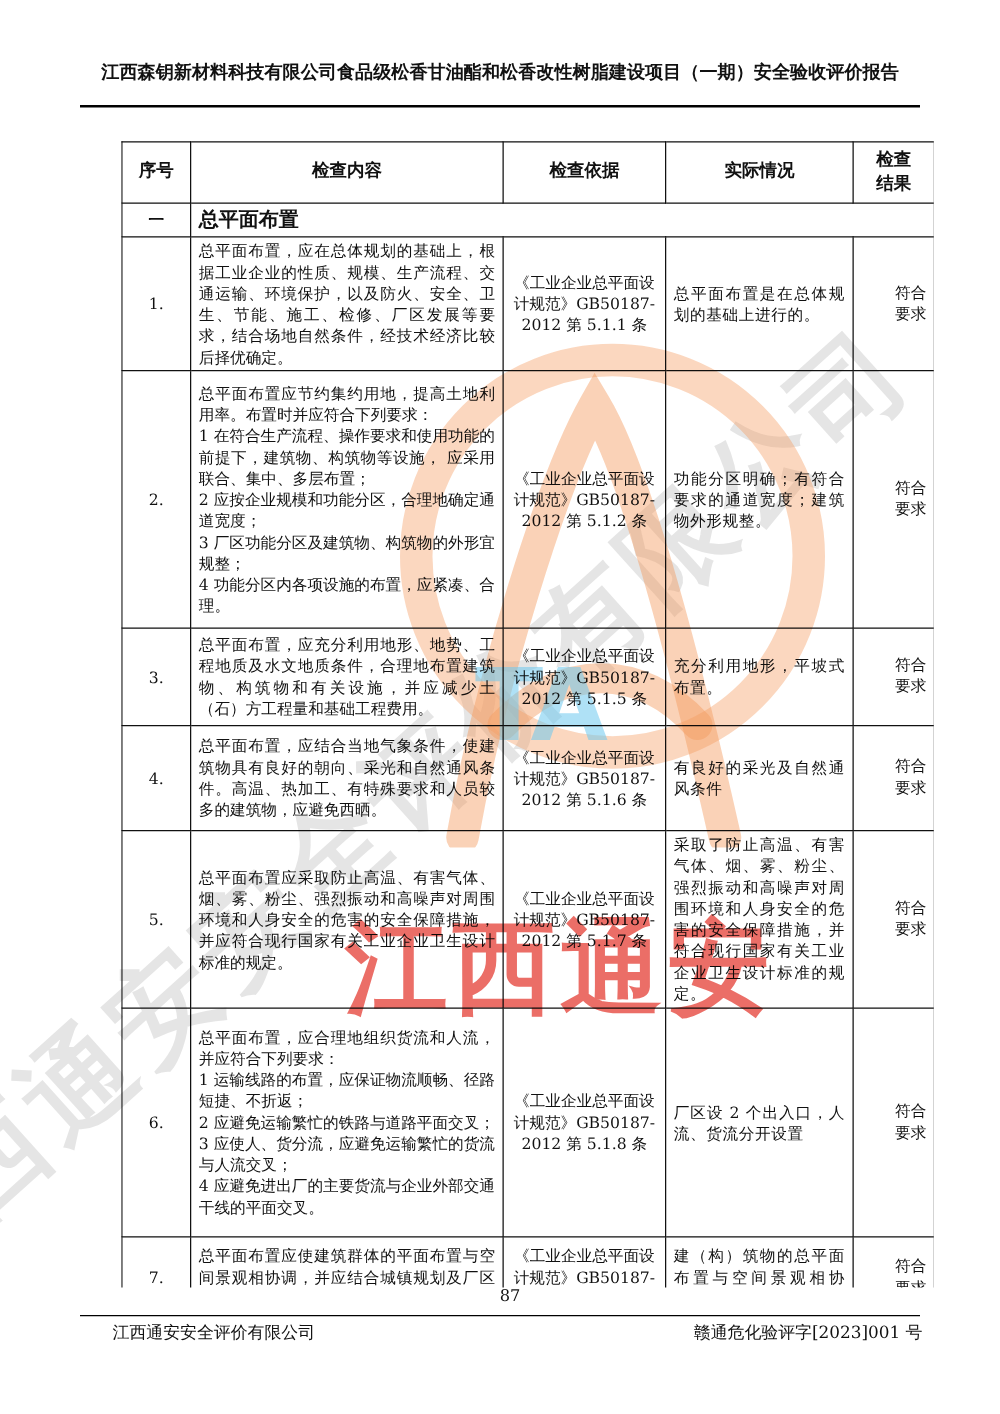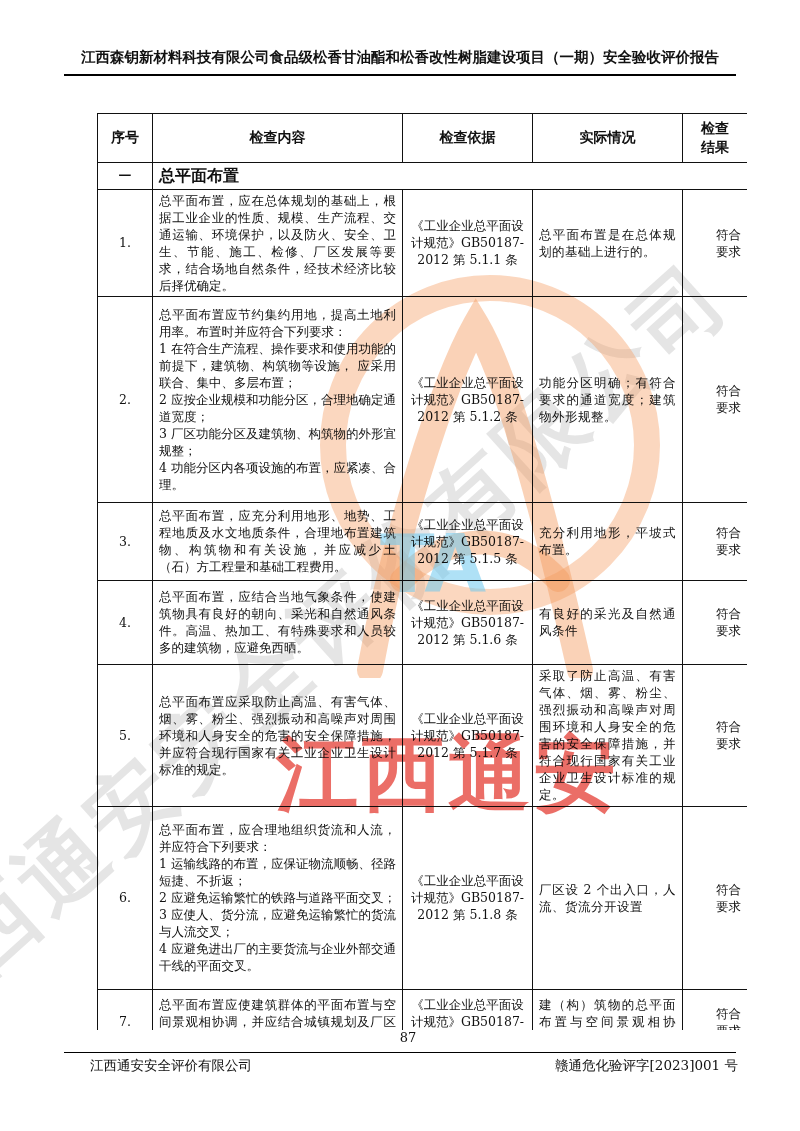--- a/index.html
+++ b/index.html
@@ -6,42 +6,42 @@
   body {
     width:800px; height:1131px; position:relative; overflow:hidden;
     background:#ffffff; color:#111;
     font-family:"DejaVu Serif","Liberation Serif",serif;
   }
 
   
   .page-header {
     position:absolute; top:48px; left:64px; width:672px;
     text-align:center; font-size:14.5px; font-weight:bold;
-    padding-bottom:7px; border-bottom:2px solid #000;
+    padding-bottom:17px; border-bottom:2px solid #000;
     white-space:nowrap; letter-spacing:0;
   }
 
   
   .table-clip { position:absolute; left:97px; top:97px; width:650px; height:933px; overflow:hidden; }
   table.inspection { border-collapse:collapse; width:650px; table-layout:fixed;margin-top:16px; }
   .inspection th, .inspection td {
     border:1.6px solid #111; padding:2px 6px;
     font-size:12.5px; line-height:1.36; vertical-align:middle;
   }
   .inspection thead th { font-size:14px; font-weight:bold; text-align:center; height:44px; padding:2px 3px; }
   .section-row { height:23px; }
   .section-row .section-no { text-align:center; font-weight:bold; }
   .section-row .section-title { font-weight:bold; font-size:16px; }
 
   .cell-no { text-align:center; }
   .cell-content { text-align:justify; white-space:pre-line; padding:3px 7px; }
   .cell-basis { text-align:center; line-height:1.5; }
   .cell-actual { text-align:justify; padding:3px 7px; line-height:1.5; letter-spacing:0.5px; }
   .cell-result { text-align:right; line-height:1.45; }
-  .two-line { display:inline-block; max-width:2.25em; }
+  .two-line { display:inline-block; max-width:2.25em;font-family:Liberation Serif, serif; }
 
   tr.r1 { height:104px; }
   tr.r2 { height:206px; }
   tr.r3 { height:78px; }
   tr.r4 { height:84px; }
   tr.r5 { height:142px; }
   tr.r6 { height:183px; }
   tr.r7 { height:65px; }
 
   

